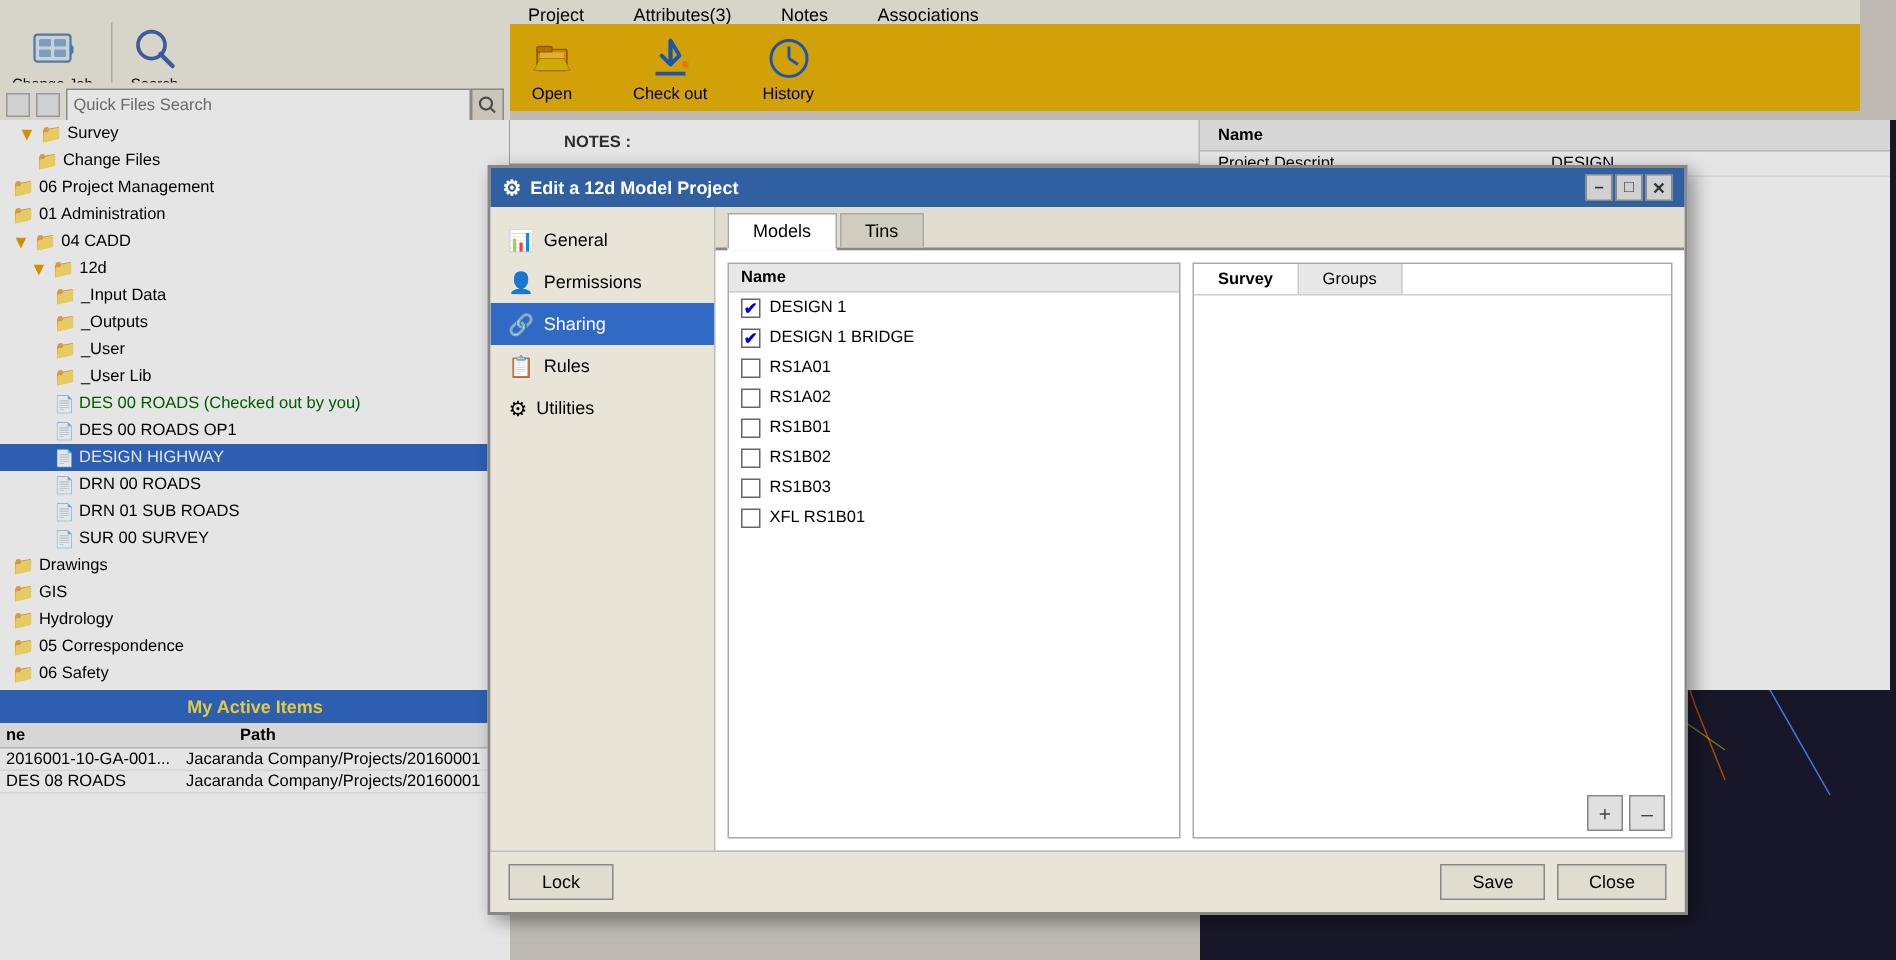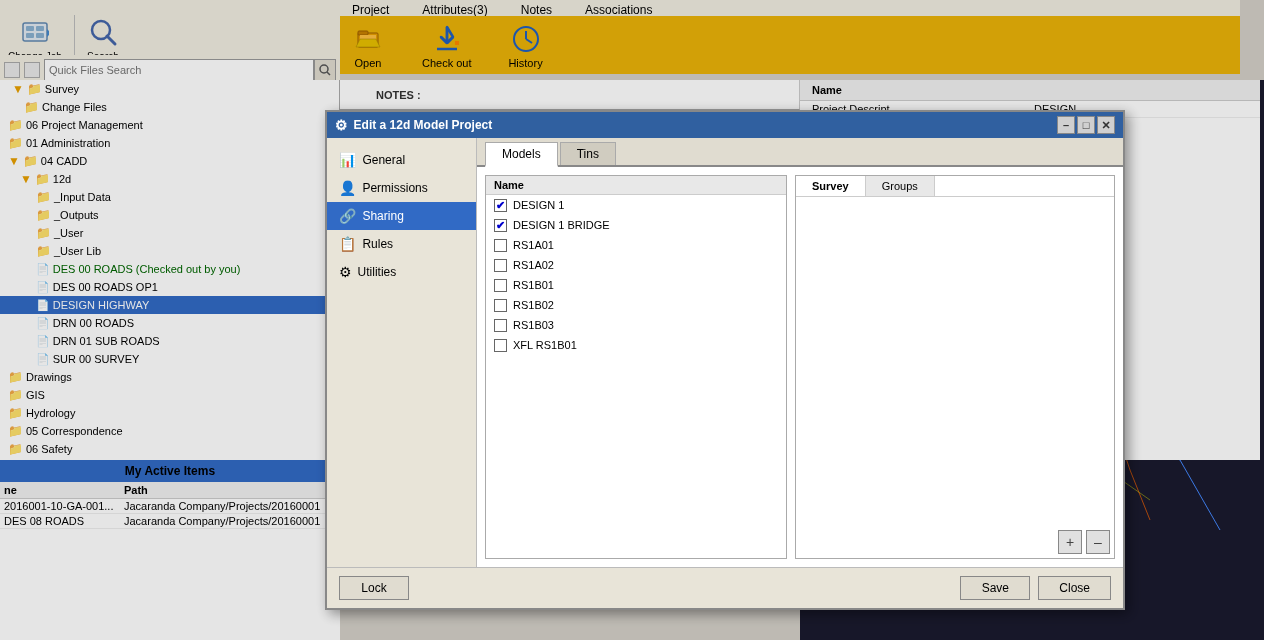--- a/index.html
+++ b/index.html
@@ -224,21 +224,21 @@
     .props-cell { flex: 1; padding: 1px 4px; }
 
     
     .active-items-bar {
       position: absolute;
       top: 460px;
       left: 0;
       width: 340px;
       height: 22px;
       background: #316ac5;
-      color: #000000;
+      color: #fde047;
       display: flex;
       align-items: center;
       justify-content: center;
       font-size: 12px;
       font-weight: bold;
     }
 
     
     .active-items-table {
       position: absolute;
@@ -250,20 +250,21 @@
       overflow: hidden;
       font-size: 11px;
     }
 
     .table-header {
       display: flex;
       background: #f0f0f0;
       border-bottom: 1px solid #ccc;
       padding: 2px 4px;
       font-weight: bold;
+      gap: 36px;
     }
 
     .table-row {
       display: flex;
       padding: 1px 4px;
       border-bottom: 1px solid #eee;
     }
 
     .col-name { width: 120px; overflow: hidden; }
     .col-path { flex: 1; overflow: hidden; }

